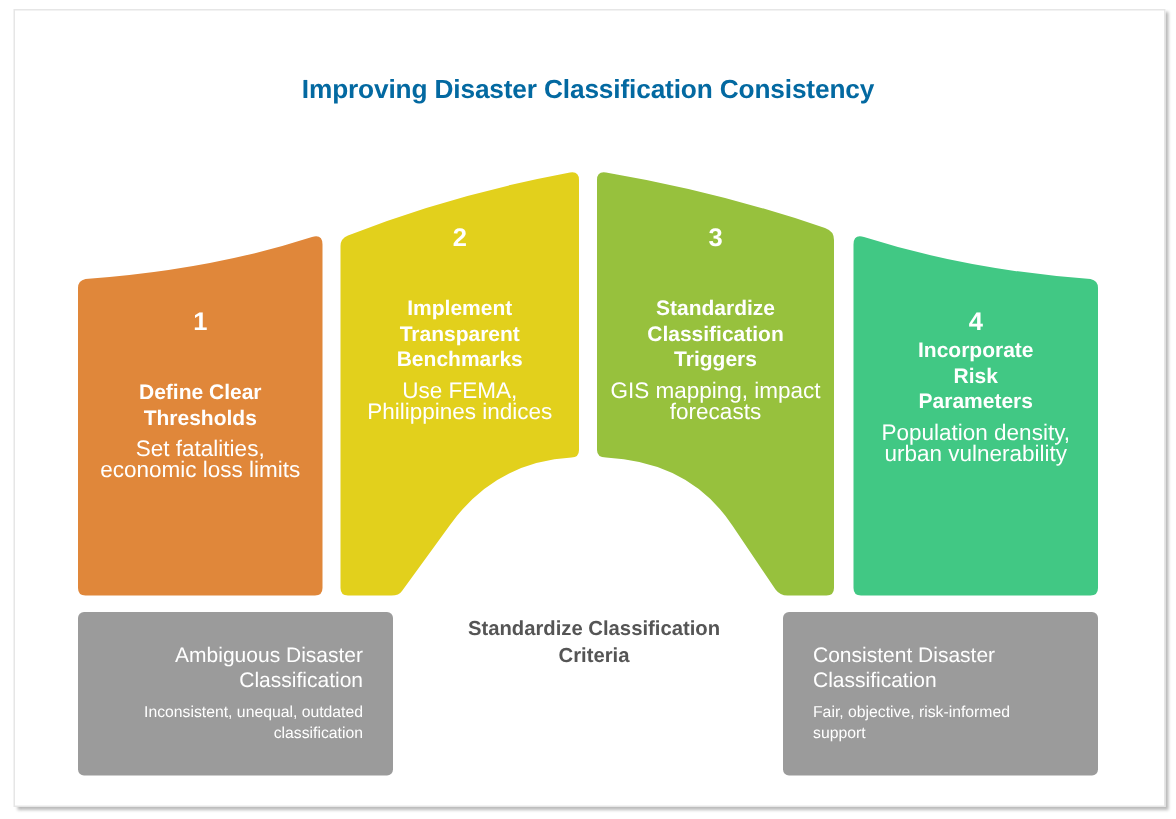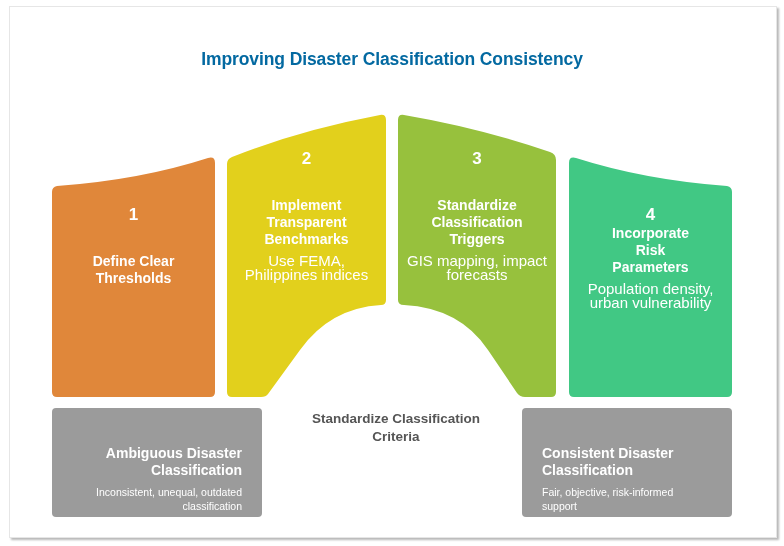--- a/index.html
+++ b/index.html
@@ -9,21 +9,21 @@
            background: #ffffff; border: 1px solid #e6e6e6;
            box-shadow: 2px 2px 2px rgba(0,0,0,0.28); }
   .title { position: absolute; left: 0; top: 49px; width: 784px; text-align: center;
            font-size: 17.5px; font-weight: bold; color: #555555; letter-spacing: -0.1px; }
   svg.shapes { position: absolute; left: 0; top: 0; }
   .card-text { position: absolute; text-align: center; color: #ffffff; }
   .num { font-size: 17px; font-weight: bold; }
   .head { font-size: 14px; font-weight: bold; line-height: 17px; }
   .desc { font-size: 15px; line-height: 13.5px; margin-top: 6px; }
   .grey { position: absolute; background: #9b9b9b; border-radius: 4px; color: #ffffff; }
-  .grey .ghead { font-size: 14px; font-weight: bold; line-height: 17px; margin-top: 17px; }
+  .grey .ghead { font-size: 14px; font-weight: normal; line-height: 17px; }
   .grey .gdesc { font-size: 10.5px; line-height: 13.5px; margin-top: 7px; }
   .center-label { position: absolute; left: 290px; top: 410px; width: 212px; text-align: center;
                   font-size: 13.5px; font-weight: bold; color: #555555; line-height: 18px; }
 </style>
 </head>
 <body>
 
 <div class="frame"></div>
 
 <div class="title" style="color: #0369a1;">Improving Disaster Classification Consistency</div>
@@ -37,20 +37,24 @@
   <path id="shape3" d="M398,120 Q398,114 404,115 Q480,128 550,152 Q556,154 556,160 L556,392 Q556,397 551,397 L525,397 Q520,397 517,393 L488,350 Q460,308 404,305 Q398,305 398,300 Z" fill="#97c13d"></path>
 
   <path id="shape4" d="M569,163 Q569,156 576,158 Q645,180 727,186 Q732,187 732,192 L732,392 Q732,397 727,397 L574,397 Q569,397 569,392 Z" fill="#41c884"></path>
 </svg>
 
 <div class="card-text" style="left:52px; top:205px; width:163px;">
   <div class="num">1</div>
   <div class="head" style="margin-top:28px;">
     <div>Define Clear</div>
     <div>Thresholds</div>
+  </div>
+  <div class="desc">
+    <div>Set fatalities,</div>
+    <div>economic loss limits</div>
   </div>
 </div>
 
 <div class="card-text" style="left:227px; top:149px; width:159px;">
   <div class="num">2</div>
   <div class="head" style="margin-top:28px;">
     <div>Implement</div>
     <div>Transparent</div>
     <div>Benchmarks</div>
   </div>

